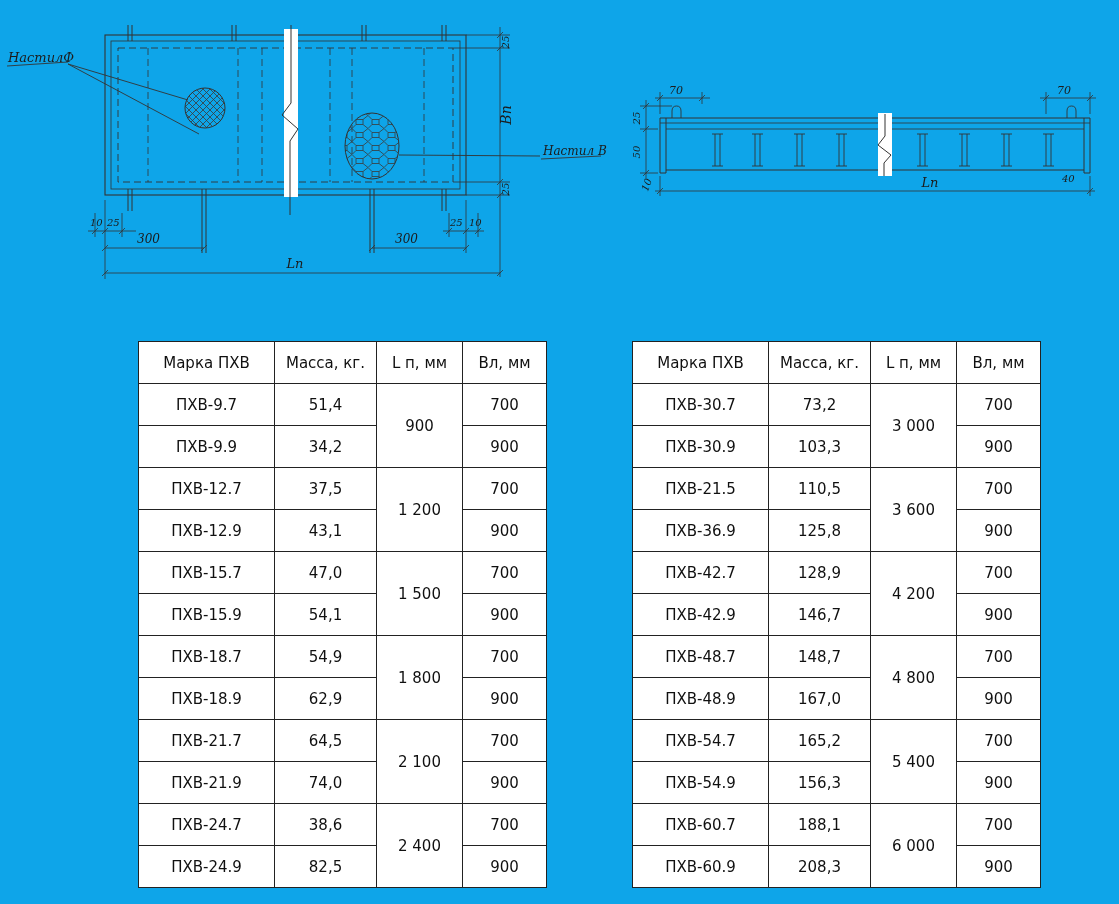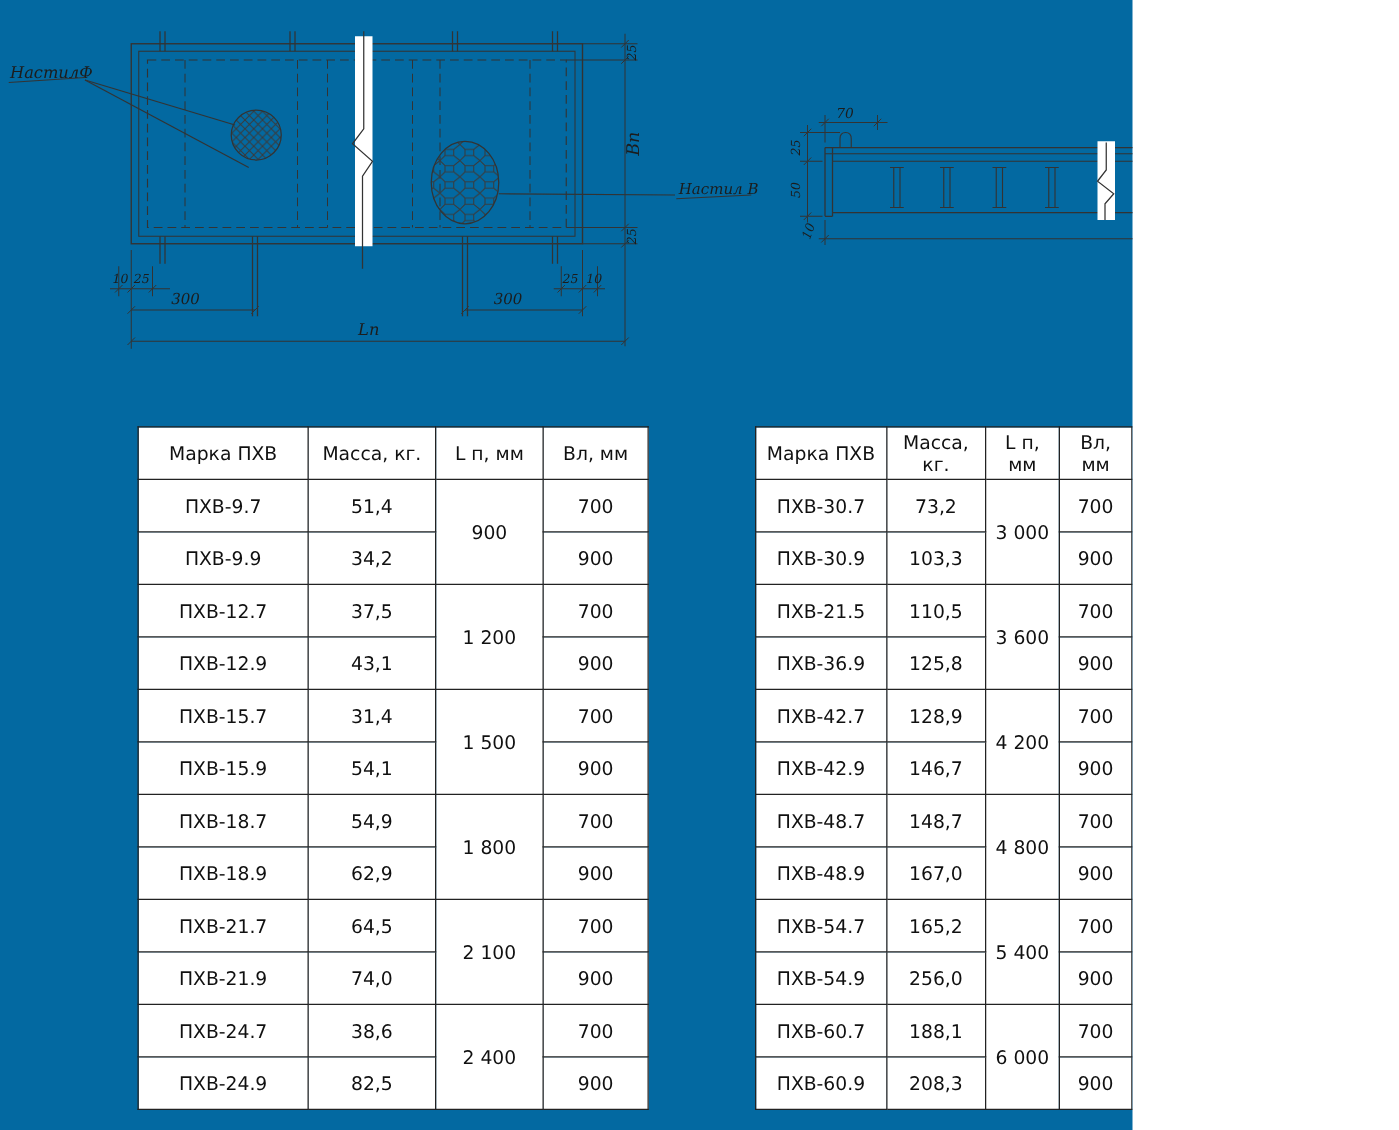--- a/index.html
+++ b/index.html
@@ -1,21 +1,21 @@
 <!DOCTYPE html>
 <html><head>
 <meta charset="utf-8">
 <style>
   html,body{margin:0;padding:0;}
   body{width:1119px;height:904px;background:#ffffff;font-family:"DejaVu Sans","Liberation Sans",sans-serif;}
-  .page{position:relative;width:906px;height:904px;background:#0369a1;overflow:hidden;}
+  .page{position:relative;width:1119px;height:904px;background:#0ea5e9;overflow:hidden;}
   .plan-svg{position:absolute;left:0;top:5px;}
   .side-svg{position:absolute;left:630px;top:78px;}
   .hw{font-family:"DejaVu Serif","Liberation Serif",serif;font-style:italic;fill:#1c1c1c;}
-  .tbl{position:absolute;top:341px;}
+  .tbl{position:absolute;top:341px;margin-left:28px;}
   .tbl-left{left:110px;}
   .tbl-right{left:604px;}
   table.spec{border-collapse:collapse;table-layout:fixed;color:#101010;font-size:15px;}
   table.spec th,table.spec td{border:1px solid #222;text-align:center;vertical-align:middle;height:41px;padding:0 4px;font-weight:400;background:#fff;}
 </style>
 </head>
 <body>
 
 <div class="page">
 
@@ -207,21 +207,21 @@
             <td rowspan="2">1 200</td>
             <td>700</td>
           </tr>
           <tr>
             <td>ПХВ-12.9</td>
             <td>43,1</td>
             <td>900</td>
           </tr>
           <tr>
             <td>ПХВ-15.7</td>
-            <td>31,4</td>
+            <td>47,0</td>
             <td rowspan="2">1 500</td>
             <td>700</td>
           </tr>
           <tr>
             <td>ПХВ-15.9</td>
             <td>54,1</td>
             <td>900</td>
           </tr>
           <tr>
             <td>ПХВ-18.7</td>
@@ -322,21 +322,21 @@
             <td>900</td>
           </tr>
           <tr>
             <td>ПХВ-54.7</td>
             <td>165,2</td>
             <td rowspan="2">5 400</td>
             <td>700</td>
           </tr>
           <tr>
             <td>ПХВ-54.9</td>
-            <td>256,0</td>
+            <td>156,3</td>
             <td>900</td>
           </tr>
           <tr>
             <td>ПХВ-60.7</td>
             <td>188,1</td>
             <td rowspan="2">6 000</td>
             <td>700</td>
           </tr>
           <tr>
             <td>ПХВ-60.9</td>

